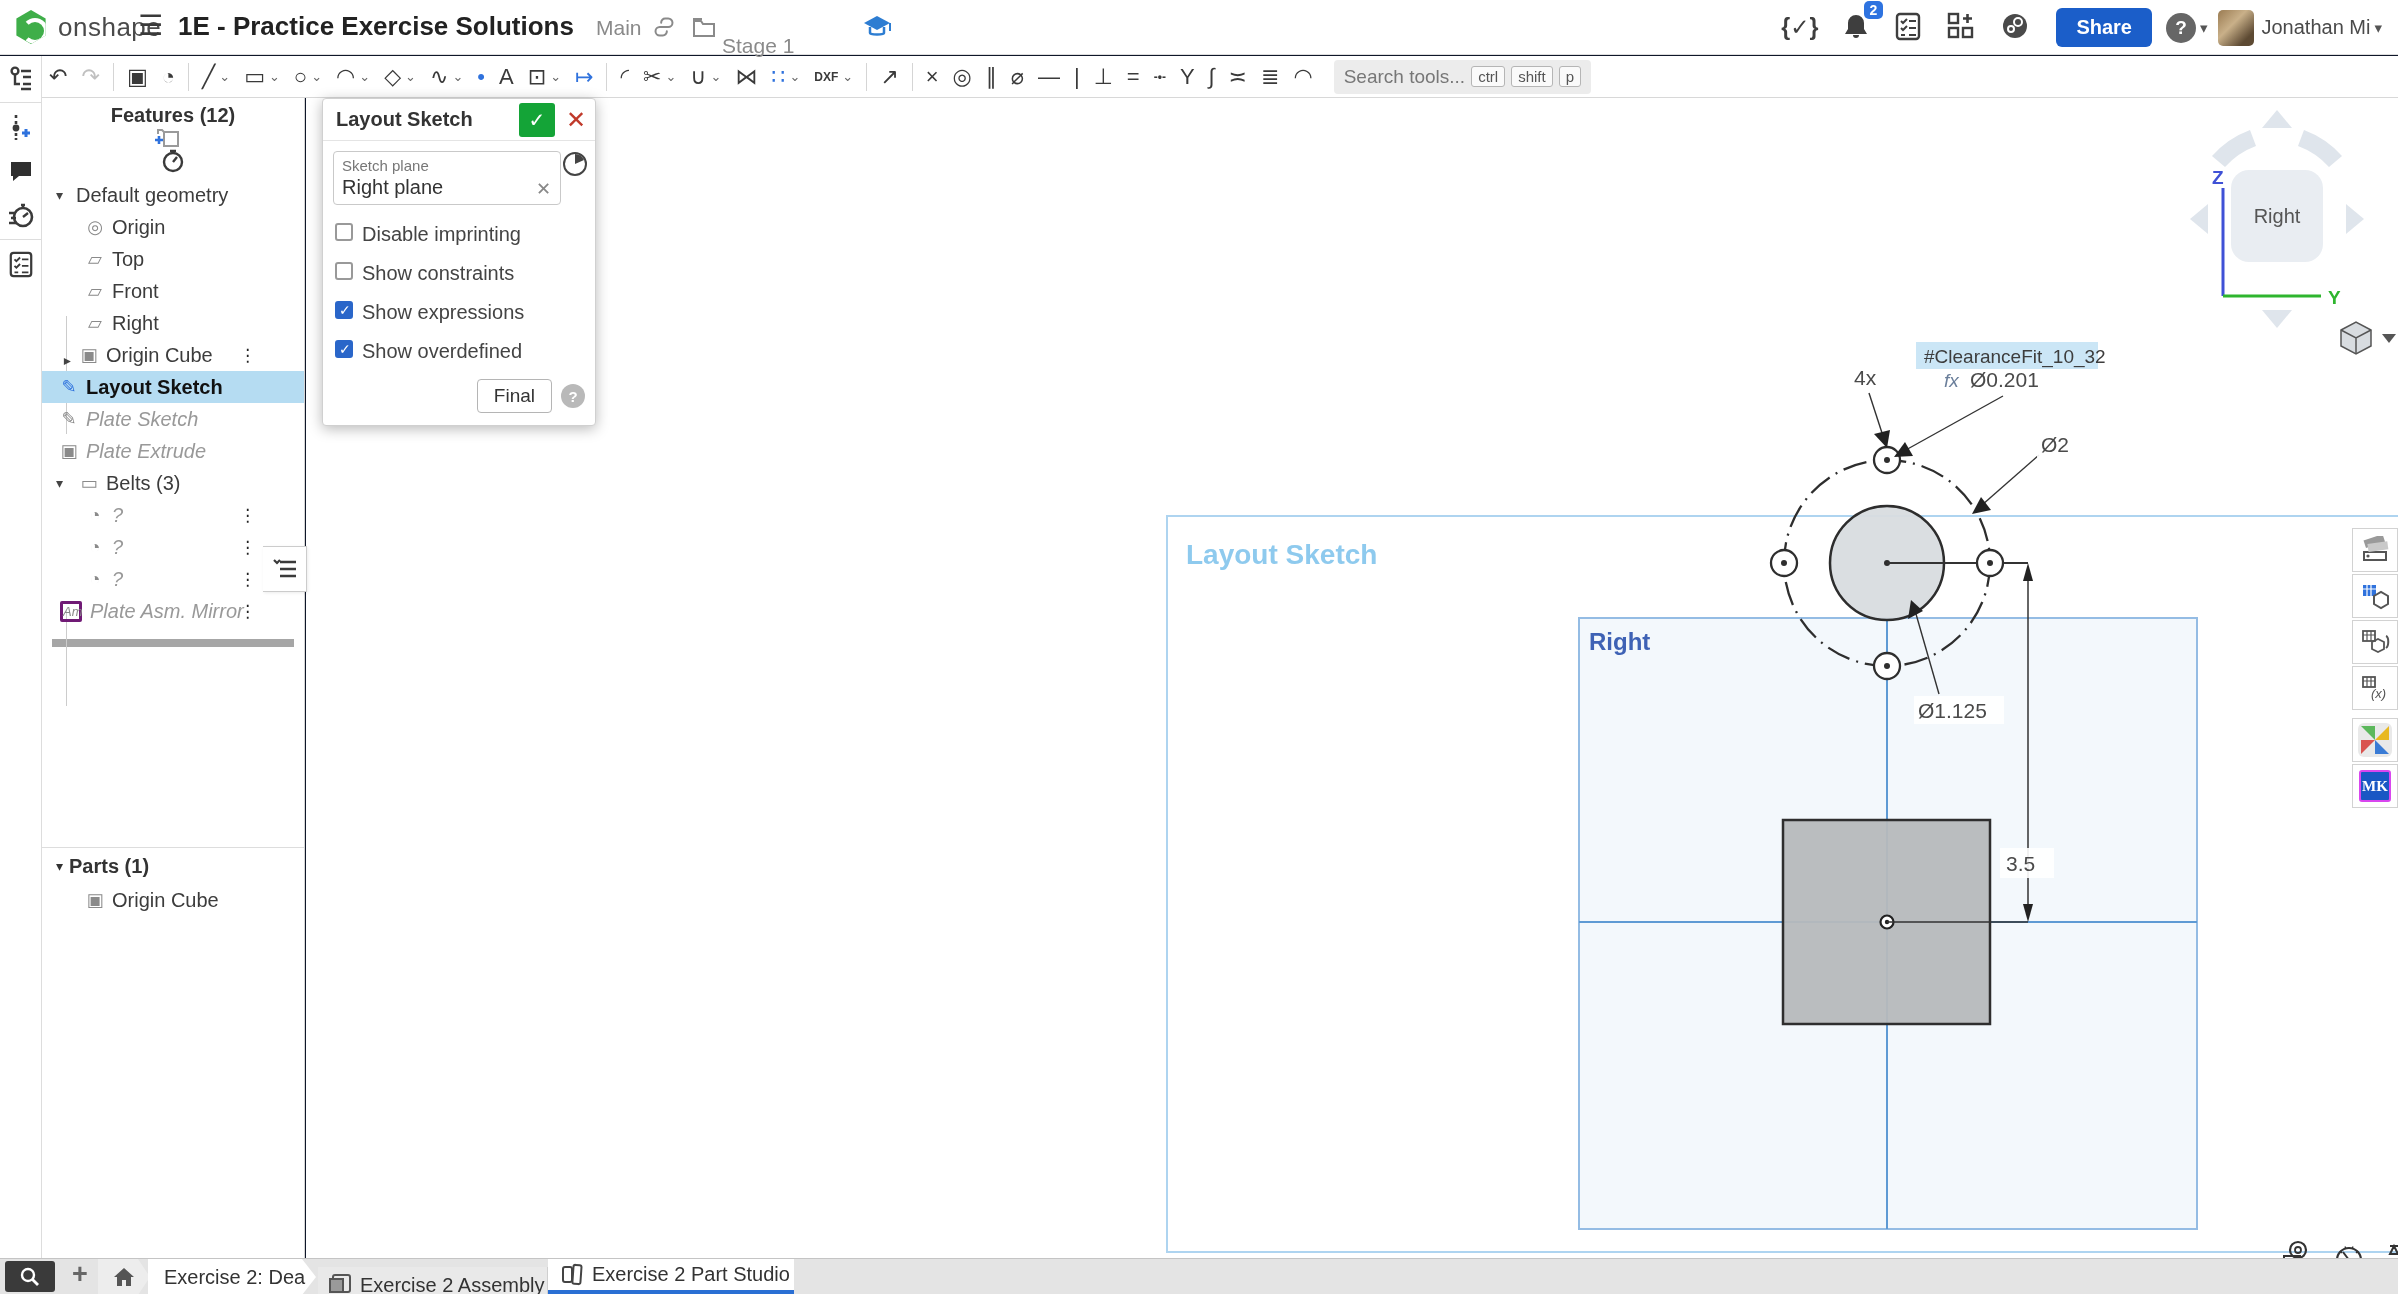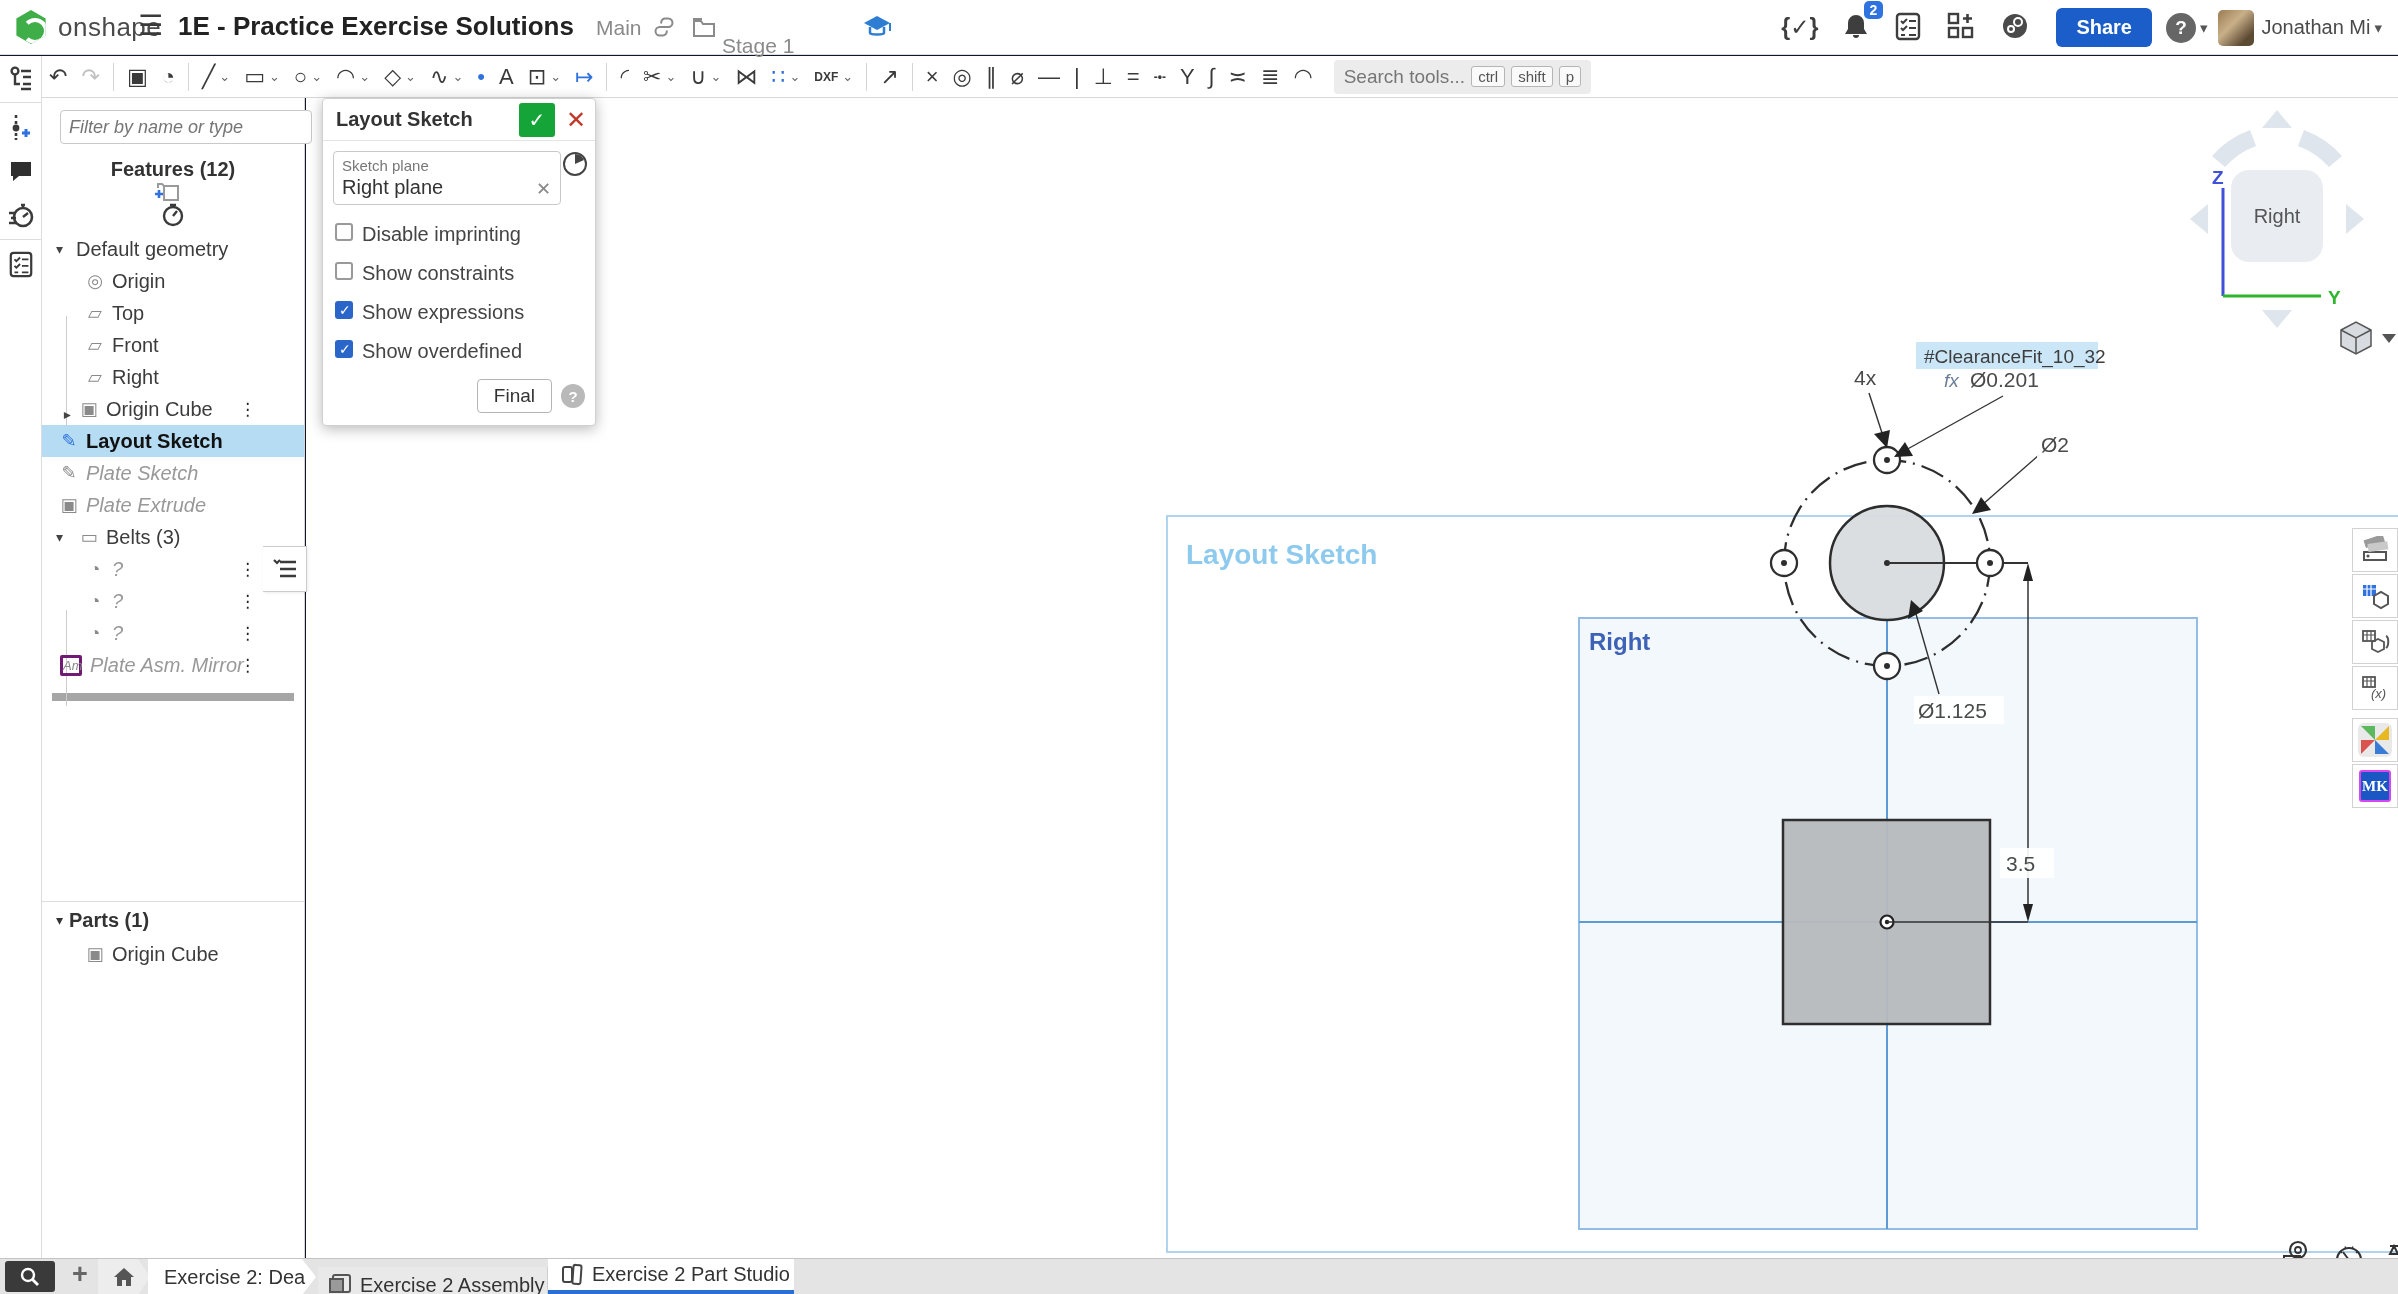--- a/index.html
+++ b/index.html
@@ -343,26 +343,20 @@
     <div class="rail-sep"></div>
     <div class="rail-btn">
       <svg width="26" height="28" viewBox="0 0 28 30">
           <rect x="3" y="3" width="22" height="25" rx="3" fill="none" stroke="#3a3a3a" stroke-width="2.4"></rect>
           <path d="M7 10 l2 2 4-4 M15 10 h7 M7 17 l2 2 4-4 M15 17 h7 M7 24 h4 M15 24 h7" stroke="#3a3a3a" stroke-width="2" fill="none"></path>
         </svg>
     </div>
   </div>
 
   <div class="fpanel">
-    <div class="filter-row">
-      <svg width="22" height="20" viewBox="0 0 22 20">
-          <path d="M2 2 h18 l-7 8 v8 l-4-3 v-5 z" fill="none" stroke="#555" stroke-width="2"></path>
-        </svg>
-      <input class="filter-input" placeholder="Filter by name or type" style="">
-    </div>
     <div class="features-hd">
       <span class="t">Features (12)</span>
       <svg width="26" height="22" viewBox="0 0 26 22" style="margin-right:12px">
           <path d="M10 5 h14 v14 h-14 z M10 5 l-2-2 h-4 v4" fill="none" stroke="#9a9a9a" stroke-width="2"></path>
           <path d="M5 9 v8 M1 13 h8" stroke="#2f72dd" stroke-width="2.6"></path>
         </svg>
       <svg width="24" height="24" viewBox="0 0 24 24">
           <circle cx="12" cy="13" r="9" fill="none" stroke="#3a3a3a" stroke-width="2.4"></circle>
           <path d="M12 13 l4-5 M9 2 h6" stroke="#3a3a3a" stroke-width="2.4"></path>
         </svg>

